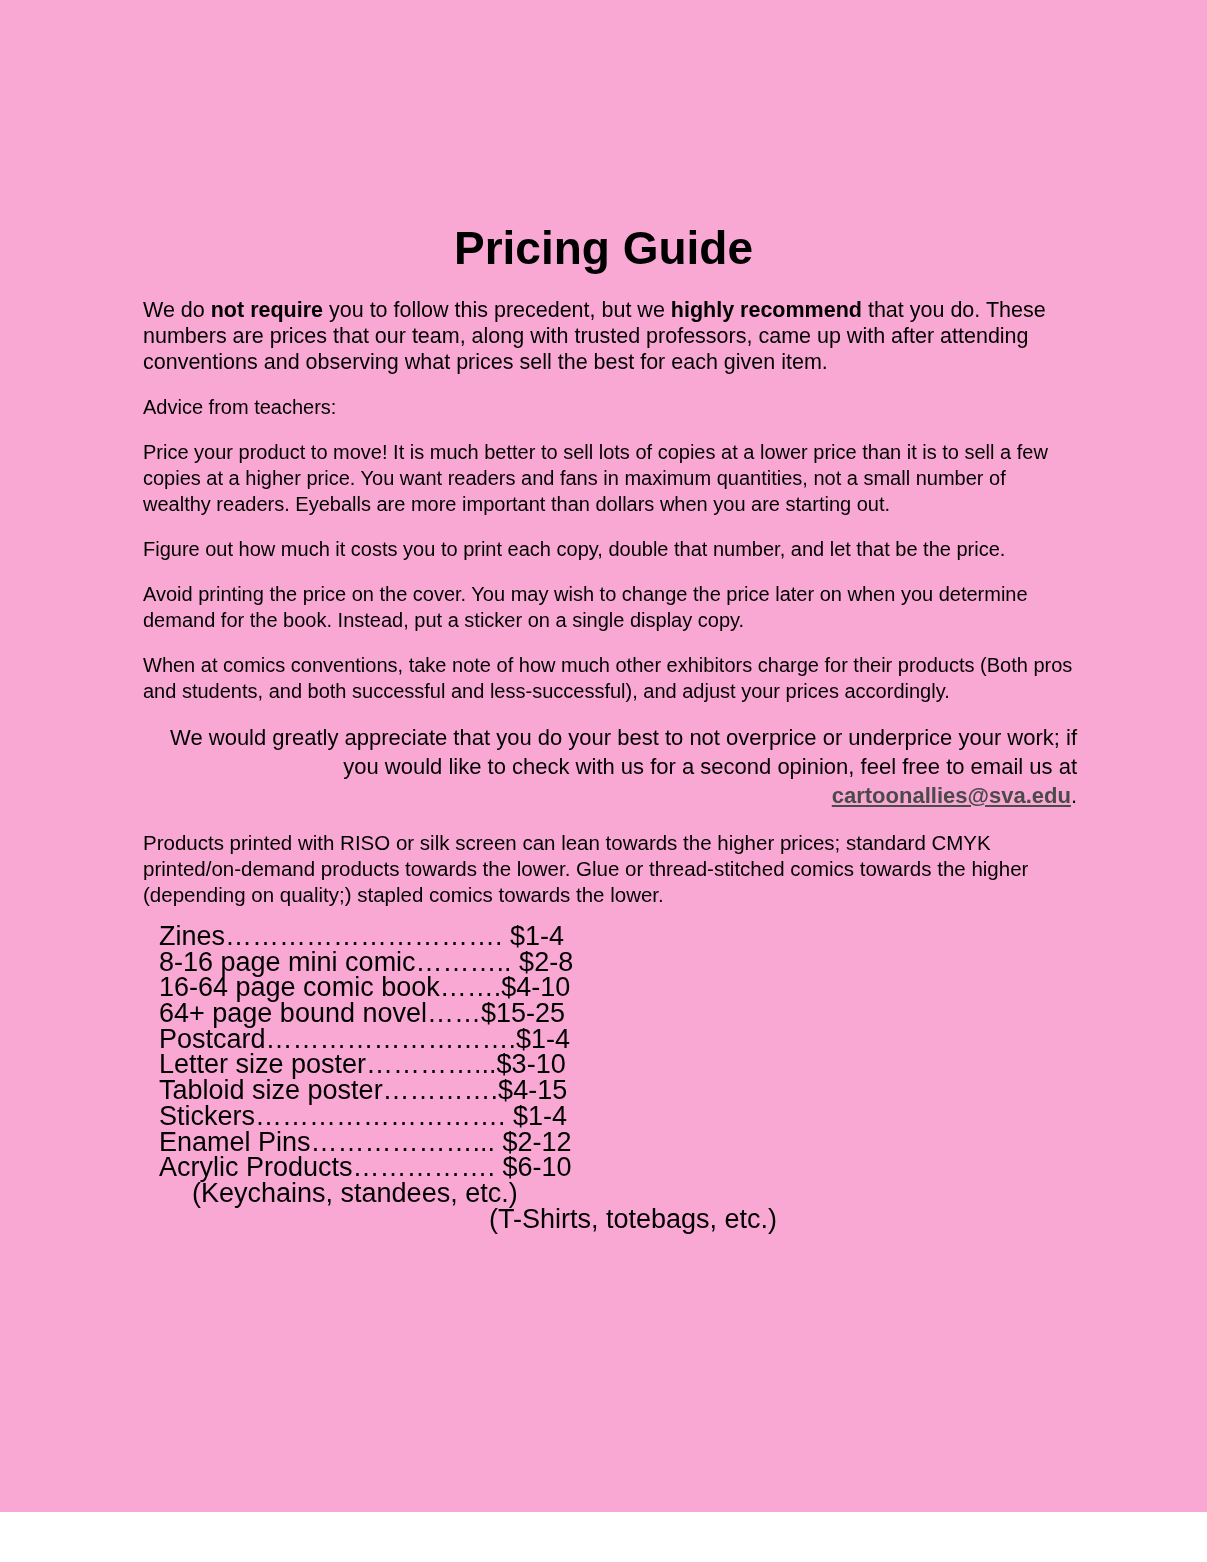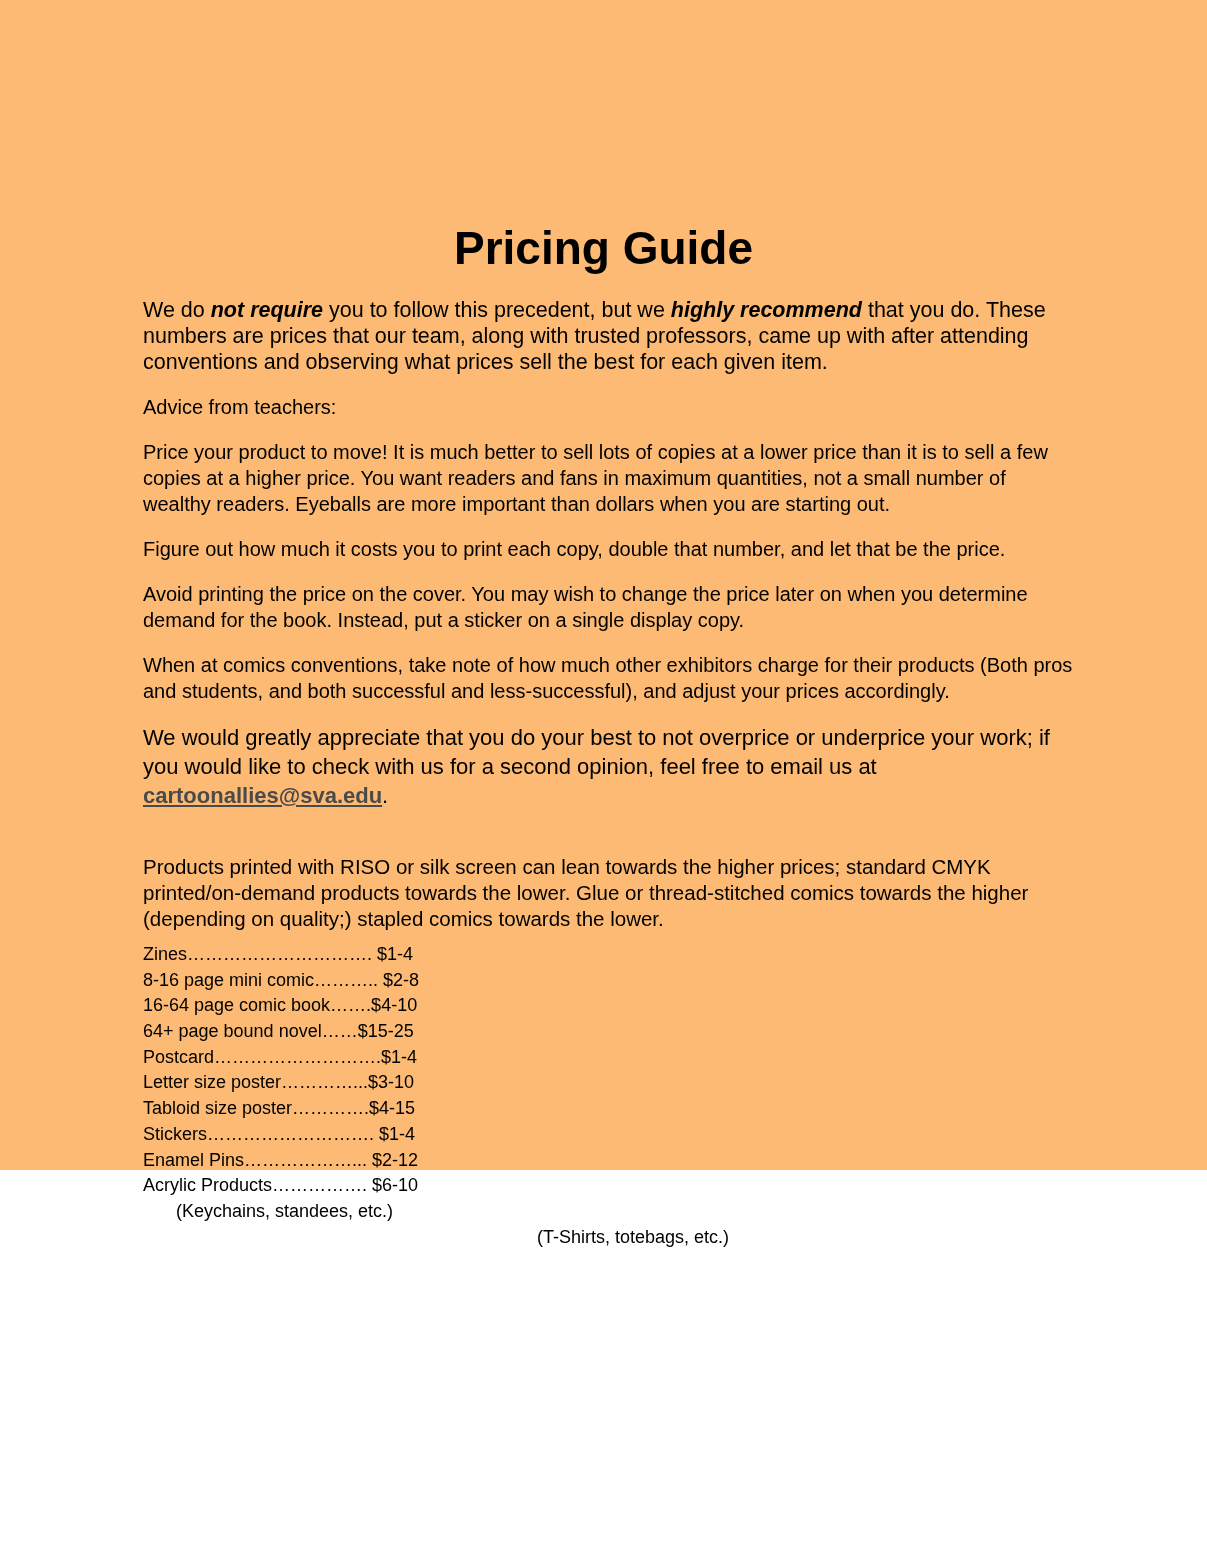--- a/index.html
+++ b/index.html
@@ -10,23 +10,23 @@
   body {
     width: 1207px;
     height: 1562px;
     overflow: hidden;
     font-family: "Liberation Sans", "DejaVu Sans", sans-serif;
     color: #000000;
   }
   .page {
     box-sizing: border-box;
     width: 1207px;
-    height: 1170px;
+    height: 1512px;
     padding: 222px 130px 15px 143px;
-    background: #fdba74;
+    background: #f9a8d4;
   }
   .title {
     font-size: 46px;
     font-weight: 700;
     line-height: 1.15;
     text-align: center;
     margin: 0 13px 22px 0;
     letter-spacing: 0;
   }
   .para {
@@ -37,34 +37,34 @@
   .para .line,
   .price-list .line {
     white-space: pre;
   }
   .intro {
     font-size: 21.5px;
   }
   .appreciate {
     font-size: 22px;
     line-height: 29px;
-    margin-bottom: 44px;
+    margin-bottom: 20px;
+    text-align: right;
   }
   .products {
     font-size: 20.5px;
     margin-bottom: 10px;
   }
   .price-list {
-    font-size: 18px;
+    font-size: 27px;
     line-height: 25.7px;
-    margin: 0;
+    margin: 16px;
   }
   .b {
     font-weight: 700;
-    font-style: italic;
   }
   .email-link {
     color: #4a4a4a;
     font-weight: 700;
     text-decoration: underline;
     cursor: pointer;
   }
   .indent-1 { padding-left: 33px; }
   .indent-2 { padding-left: 46px; text-align: center; }
 </style>

